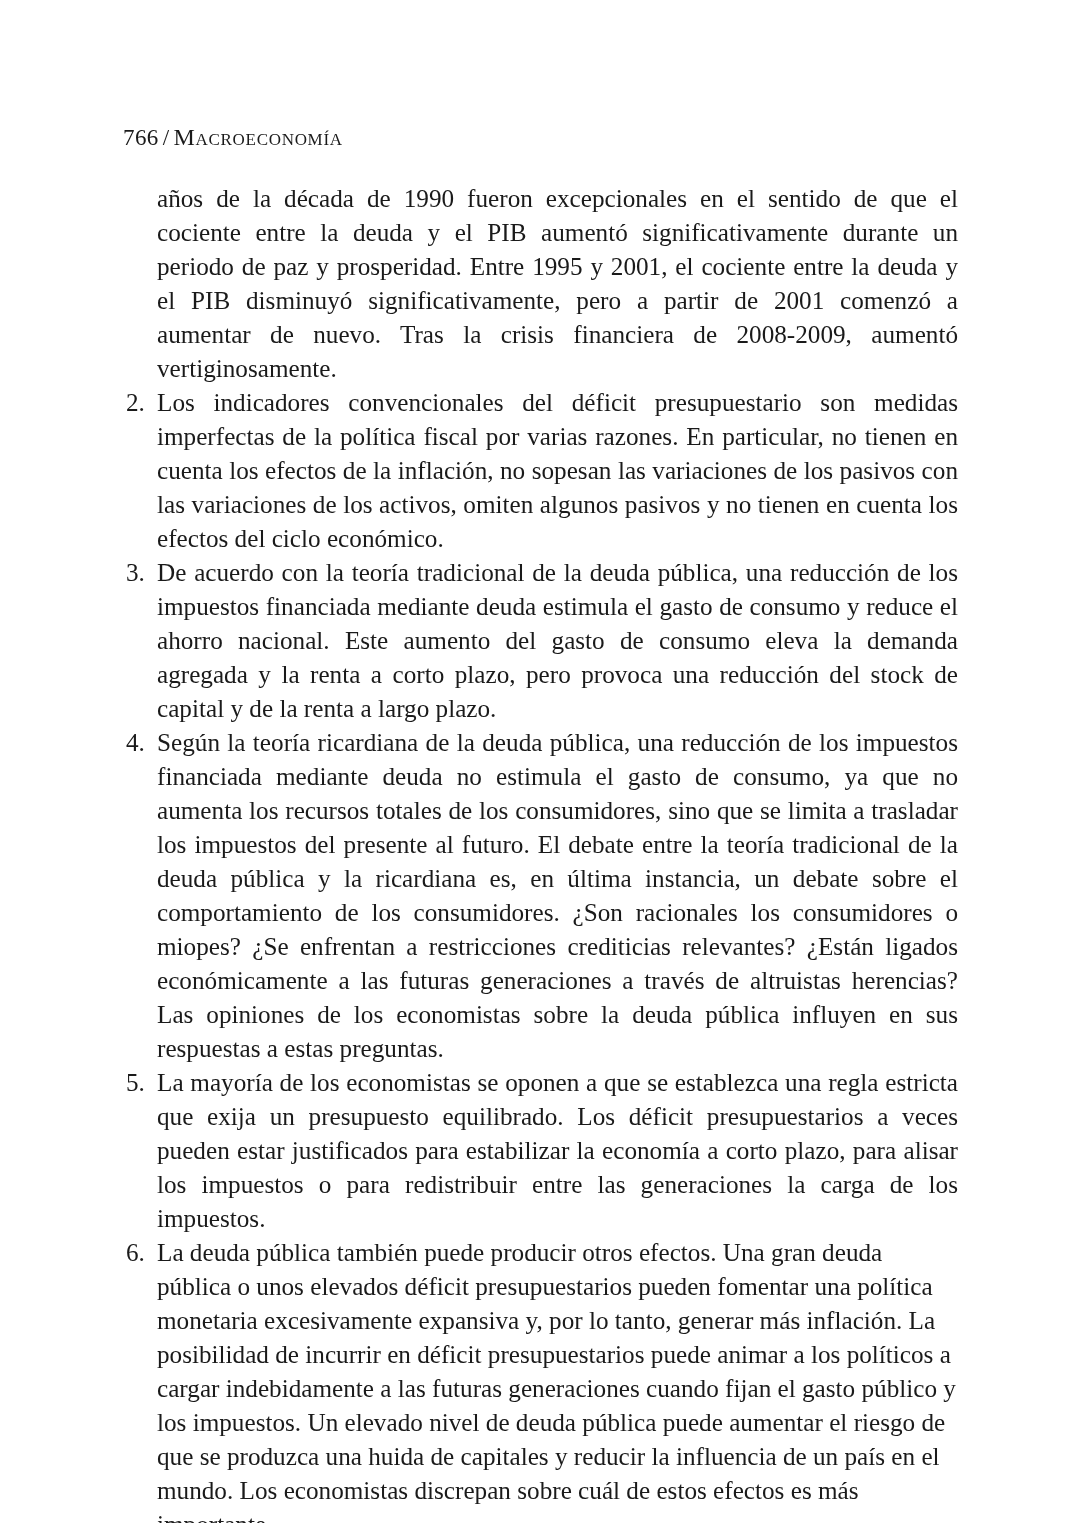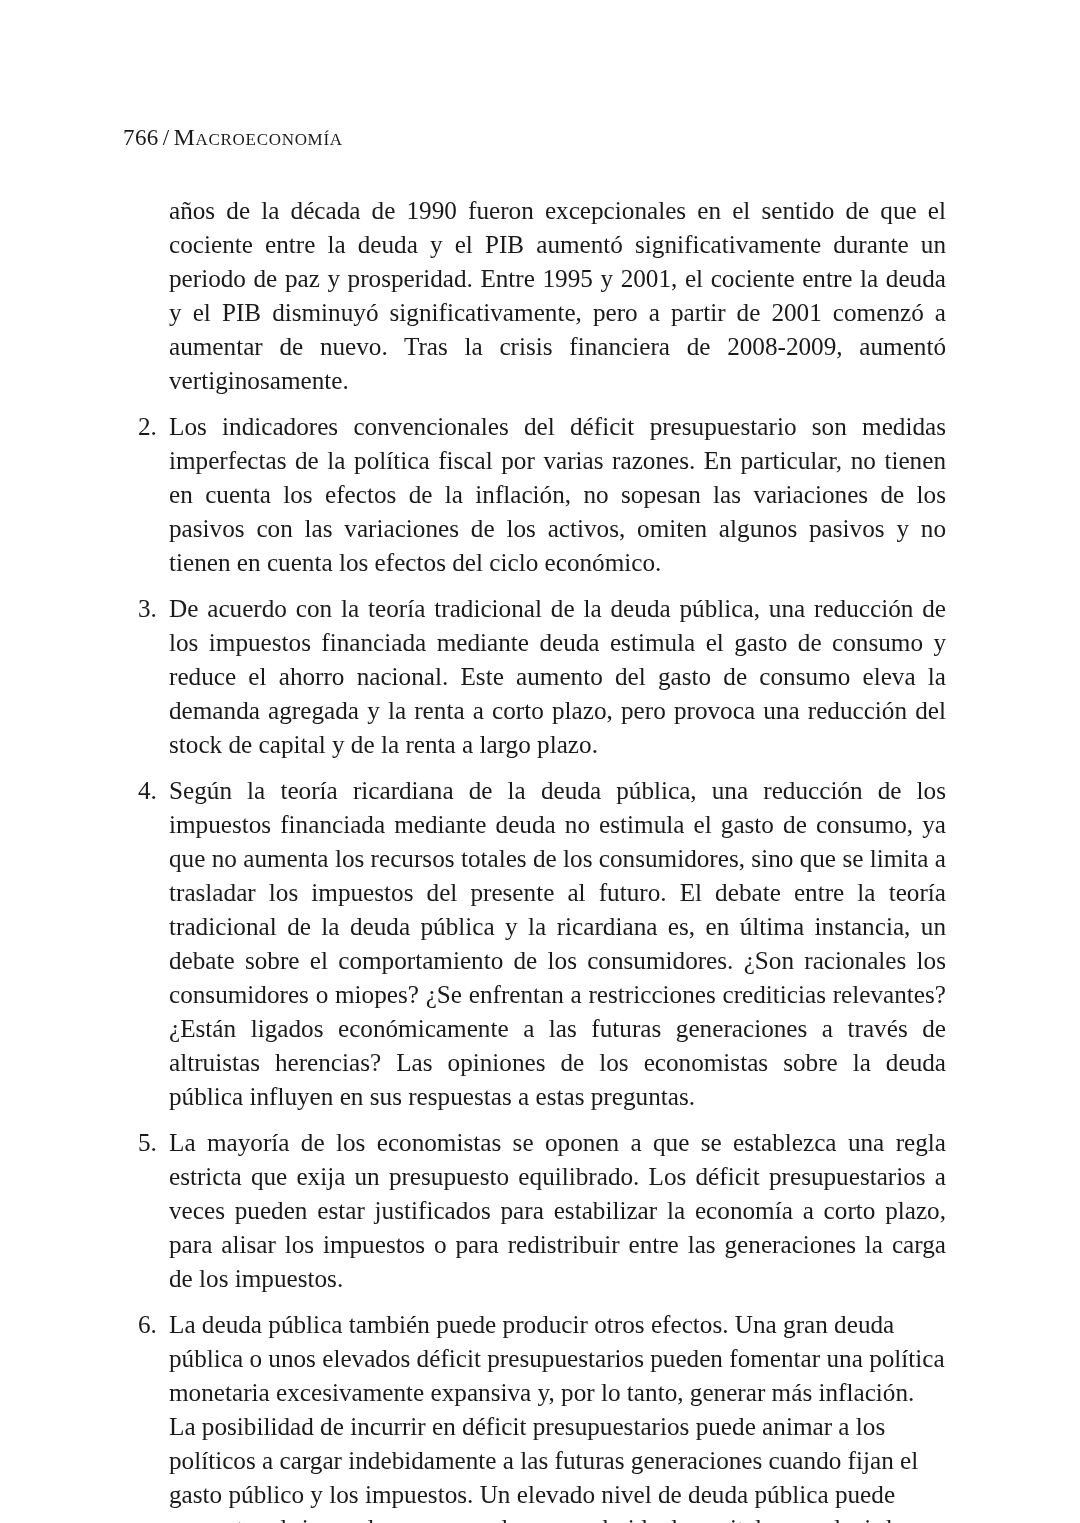--- a/index.html
+++ b/index.html
@@ -54,21 +54,21 @@
     width: 832px;
   }
 
   .para {
     position: relative;
     font-size: 25.2px;
     line-height: 34px;
     text-align: justify;
     text-justify: inter-word;
     hyphens: manual;
-    margin: 12px;
+    margin: 0;
     padding-left: 31px;       
     box-sizing: border-box;
   }
   .para:last-child {
     text-align: left;
   }
 
   
   .para.continuation {
     text-align: justify;

